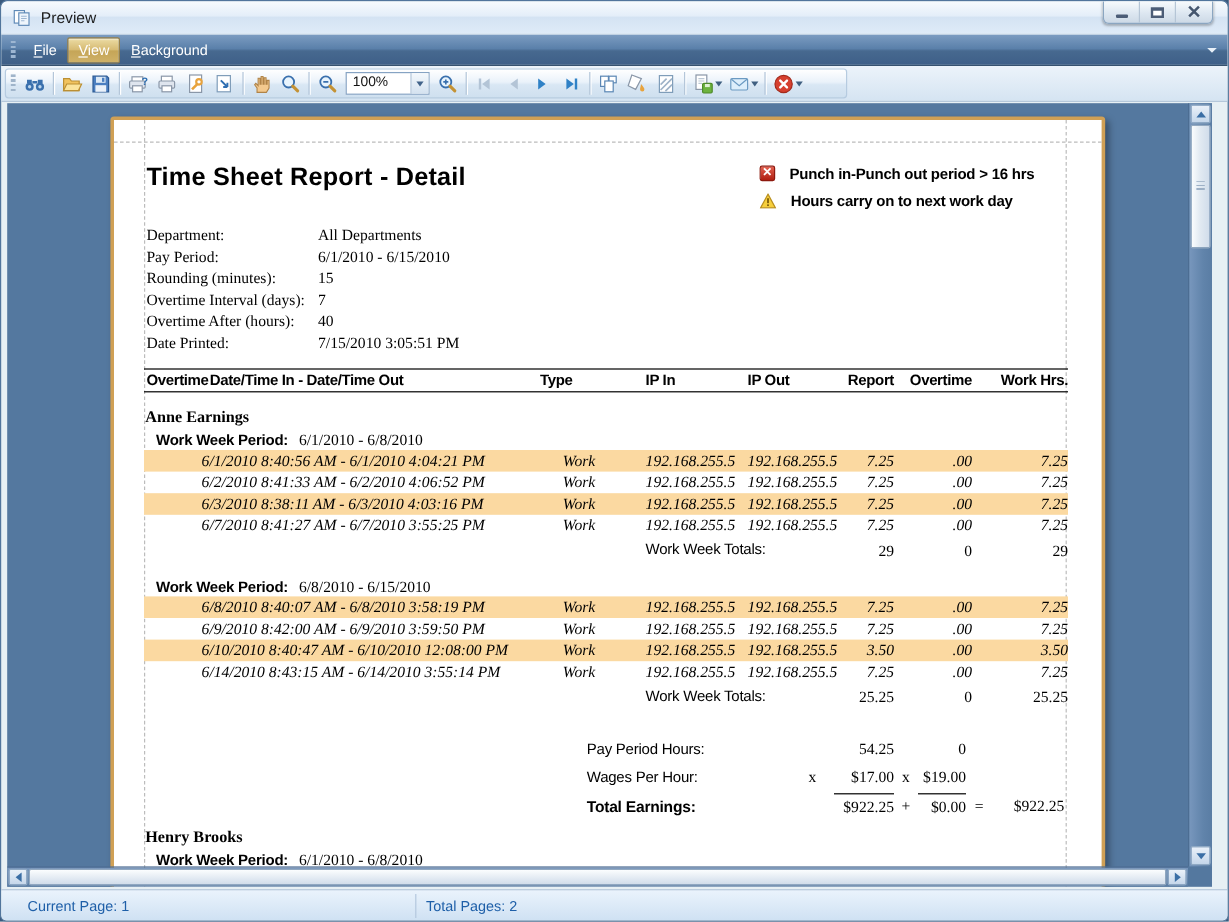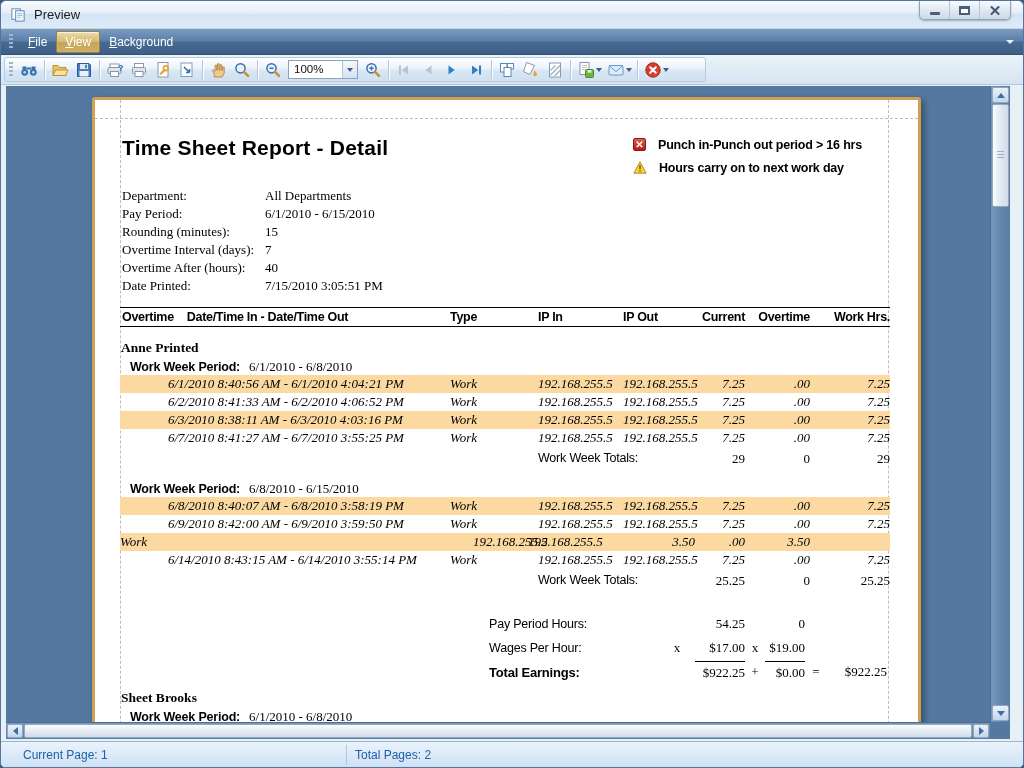--- a/index.html
+++ b/index.html
@@ -84,37 +84,37 @@
   .info { margin-top:24px; margin-left:2px; }
   .info-row { display:flex; height:18px; line-height:18px; }
   .info-label { width:143px; }
   .info-value { }
 
   .thead { display:grid; grid-template-columns:330px 65px 95px 85px 50px 65px 80px;
     margin-top:12px; height:20px; line-height:18px; border-top:1px solid #000; border-bottom:1px solid #000; }
   .th { font-weight:bold; font-size:12.5px; letter-spacing:-0.3px; white-space:nowrap; }
   .hcol1 { display:flex; }
   .hcol1 .h-emp { margin-left:2px; }
-  .hcol1 .h-dt { margin-left:13px; }
+  .hcol1 .h-dt { margin-left:1px; }
   .th.center { text-align:left; }
   .th.ipin { padding-left:23px; }
   .th.ipout { padding-left:13px; }
   .th.num { text-align:right; }
 
   .empName { margin-top:13px; height:17px; margin-left:1px;
     font-family:"Liberation Serif",serif; font-weight:bold; font-size:13.5px; }
   .weekPeriod { display:flex; height:16px; line-height:16px; margin-top:2px; }
   .weekPeriod .wlab { margin-left:10px; font-size:12.5px; letter-spacing:-0.2px;font-weight:bold; }
   .weekPeriod .wval { margin-left:9px; font-family:"Liberation Serif",serif; font-size:13px; }
 
   .trow { display:grid; grid-template-columns:330px 65px 95px 85px 50px 65px 80px;
     height:18px; line-height:18px; font-family:"Liberation Serif",serif; font-size:13px; white-space:nowrap;font-style:italic; }
   .wrows .trow:nth-child(odd) { background:#FBD9A1; }
   .trow .dt { padding-left:48px; }
-  .trow .type { text-align:left; }
+  .trow .type { text-align:center; }
   .trow .ipin { padding-left:23px; }
   .trow .ipout { padding-left:13px; }
   .trow .num { text-align:right; }
 
   .twrow { display:grid; grid-template-columns:575px 50px 65px 80px; height:17px; line-height:17px;
     margin-top:3px; white-space:nowrap; }
   .twrow .tlab { padding-left:418px; font-size:12.5px; letter-spacing:-0.2px; }
   .twrow .num { text-align:right; font-family:"Liberation Serif",serif; font-size:13px; }
 
   .wk2 { margin-top:14px; }
@@ -411,26 +411,26 @@
         </div>
 
         <div class="thead">
           <div class="hcol1">
             <span class="th h-emp">Overtime</span>
             <span class="th h-dt">Date/Time In - Date/Time Out</span>
           </div>
           <span class="th center">Type</span>
           <span class="th ipin">IP In</span>
           <span class="th ipout">IP Out</span>
-          <span class="th num">Current</span>
+          <span class="th num">Report</span>
           <span class="th num">Overtime</span>
           <span class="th num">Work Hrs.</span>
         </div>
 
-        <div class="empName">Anne Printed</div>
+        <div class="empName">Anne Earnings</div>
 
         <div class="weekPeriod">
           <span class="wlab">Work Week Period:</span>
           <span class="wval">6/1/2010 - 6/8/2010</span>
         </div>
         <div class="wrows">
           <div class="trow">
             <span class="dt">6/1/2010 8:40:56 AM - 6/1/2010 4:04:21 PM</span>
             <span class="type">Work</span>
             <span class="ipin">192.168.255.5</span>
@@ -491,20 +491,21 @@
           <div class="trow">
             <span class="dt">6/9/2010 8:42:00 AM - 6/9/2010 3:59:50 PM</span>
             <span class="type">Work</span>
             <span class="ipin">192.168.255.5</span>
             <span class="ipout">192.168.255.5</span>
             <span class="num">7.25</span>
             <span class="num">.00</span>
             <span class="num">7.25</span>
           </div>
           <div class="trow">
+            <span class="dt">6/10/2010 8:40:47 AM - 6/10/2010 12:08:00 PM</span>
             <span class="type">Work</span>
             <span class="ipin">192.168.255.5</span>
             <span class="ipout">192.168.255.5</span>
             <span class="num">3.50</span>
             <span class="num">.00</span>
             <span class="num">3.50</span>
           </div>
           <div class="trow">
             <span class="dt">6/14/2010 8:43:15 AM - 6/14/2010 3:55:14 PM</span>
             <span class="type">Work</span>
@@ -545,21 +546,21 @@
             <span class="lab b">Total Earnings:</span>
             <span class="sgn"></span>
             <span class="val topline">$922.25</span>
             <span class="sgn">+</span>
             <span class="val topline">$0.00</span>
             <span class="sgn">=</span>
             <span class="val">$922.25</span>
           </div>
         </div>
 
-        <div class="empName emp2">Sheet Brooks</div>
+        <div class="empName emp2">Henry Brooks</div>
         <div class="weekPeriod">
           <span class="wlab">Work Week Period:</span>
           <span class="wval">6/1/2010 - 6/8/2010</span>
         </div>
 
       </div>
     </div>
 
     <div class="vscroll">
       <div class="vs-btn vs-up">

